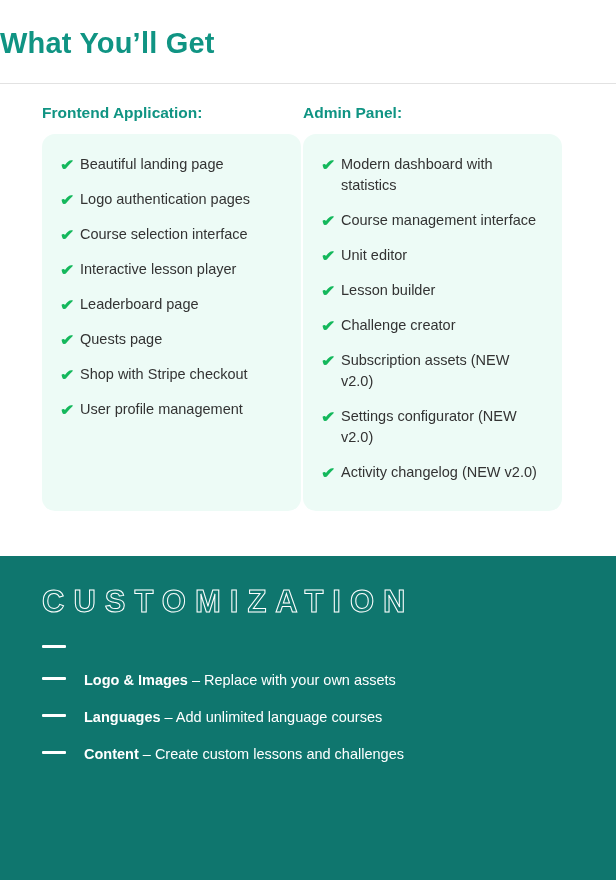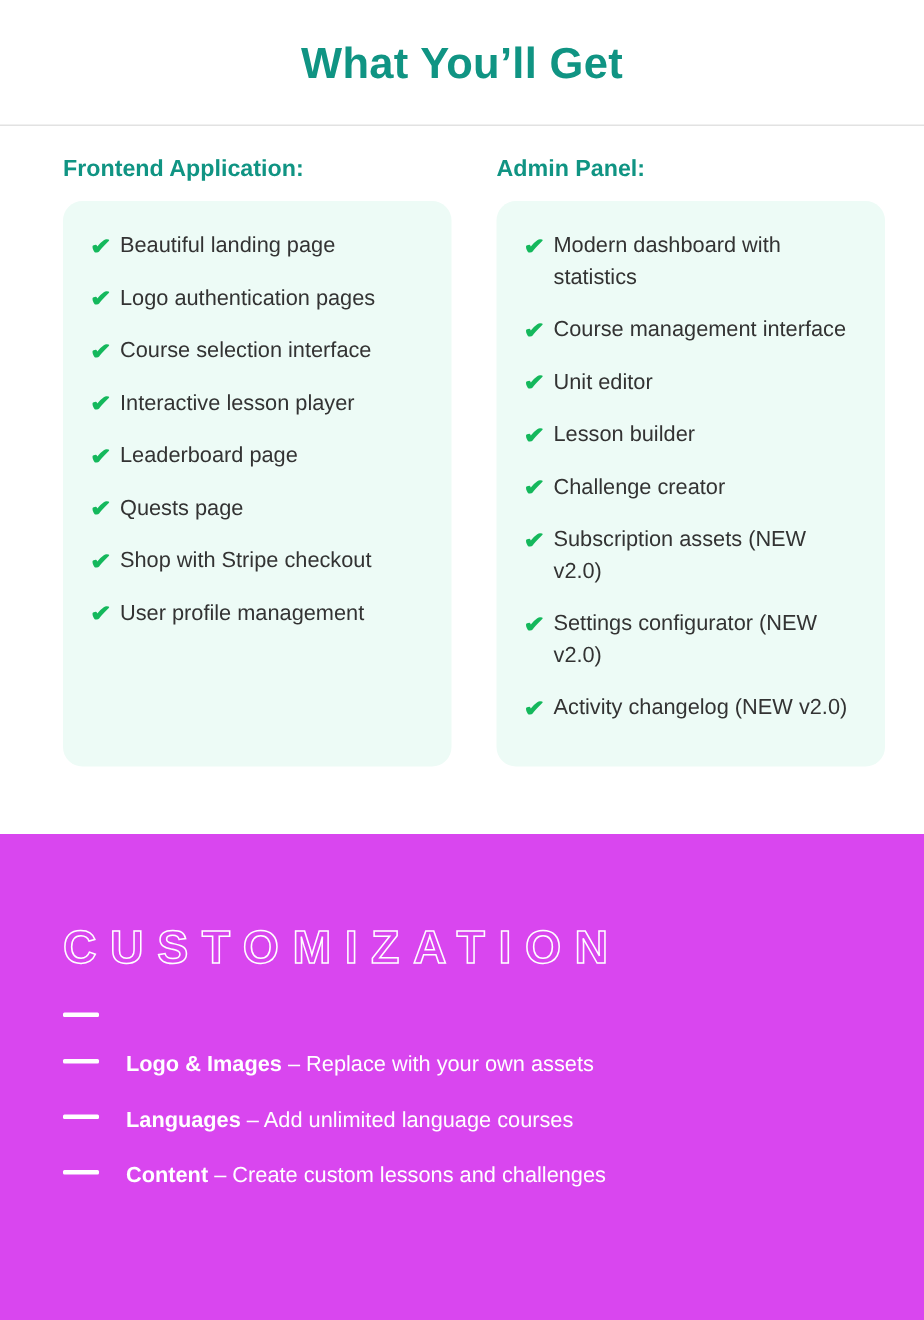--- a/index.html
+++ b/index.html
@@ -10,40 +10,40 @@
     width: 616px;
     height: 880px;
     background: #ffffff;
     font-family: "Liberation Sans", sans-serif;
     overflow: hidden;
     position: relative;
   }
 
   
   .page-title {
-    text-align: center;
+    text-align: left;
     color: #109483;
     font-size: 29px;
     font-weight: bold;
     letter-spacing: 0.2px;
     padding-top: 26px;
     margin: 0;
     line-height: 34px;
   }
   .top-divider {
     height: 1px;
     background: #e2e2e2;
     margin-top: 23px;
     width: 100%;
   }
 
   
   .columns {
     display: flex;
-    gap: 30px;
+    gap: 2px;
     padding: 0 42px;
     box-sizing: border-box;
     margin-top: 19px;
     align-items: flex-end;
   }
   .column {
     width: 259px;
     flex: 0 0 259px;
   }
   .col-heading {
@@ -90,22 +90,22 @@
     flex: 1;
   }
 
   
   .custom-section {
     position: absolute;
     left: 0;
     right: 0;
     top: 556px;
     bottom: 0;
-    background: #d946ef;
-    padding: 58px 42px 0 42px;
+    background: #0f766e;
+    padding: 28px 42px 0 42px;
     box-sizing: border-box;
   }
   .custom-title {
     margin: 0 0 30px 0;
     font-size: 31px;
     font-weight: bold;
     letter-spacing: 9px;
     color: transparent;
     -webkit-text-stroke: 1px #ffffff;
     line-height: 36px;

